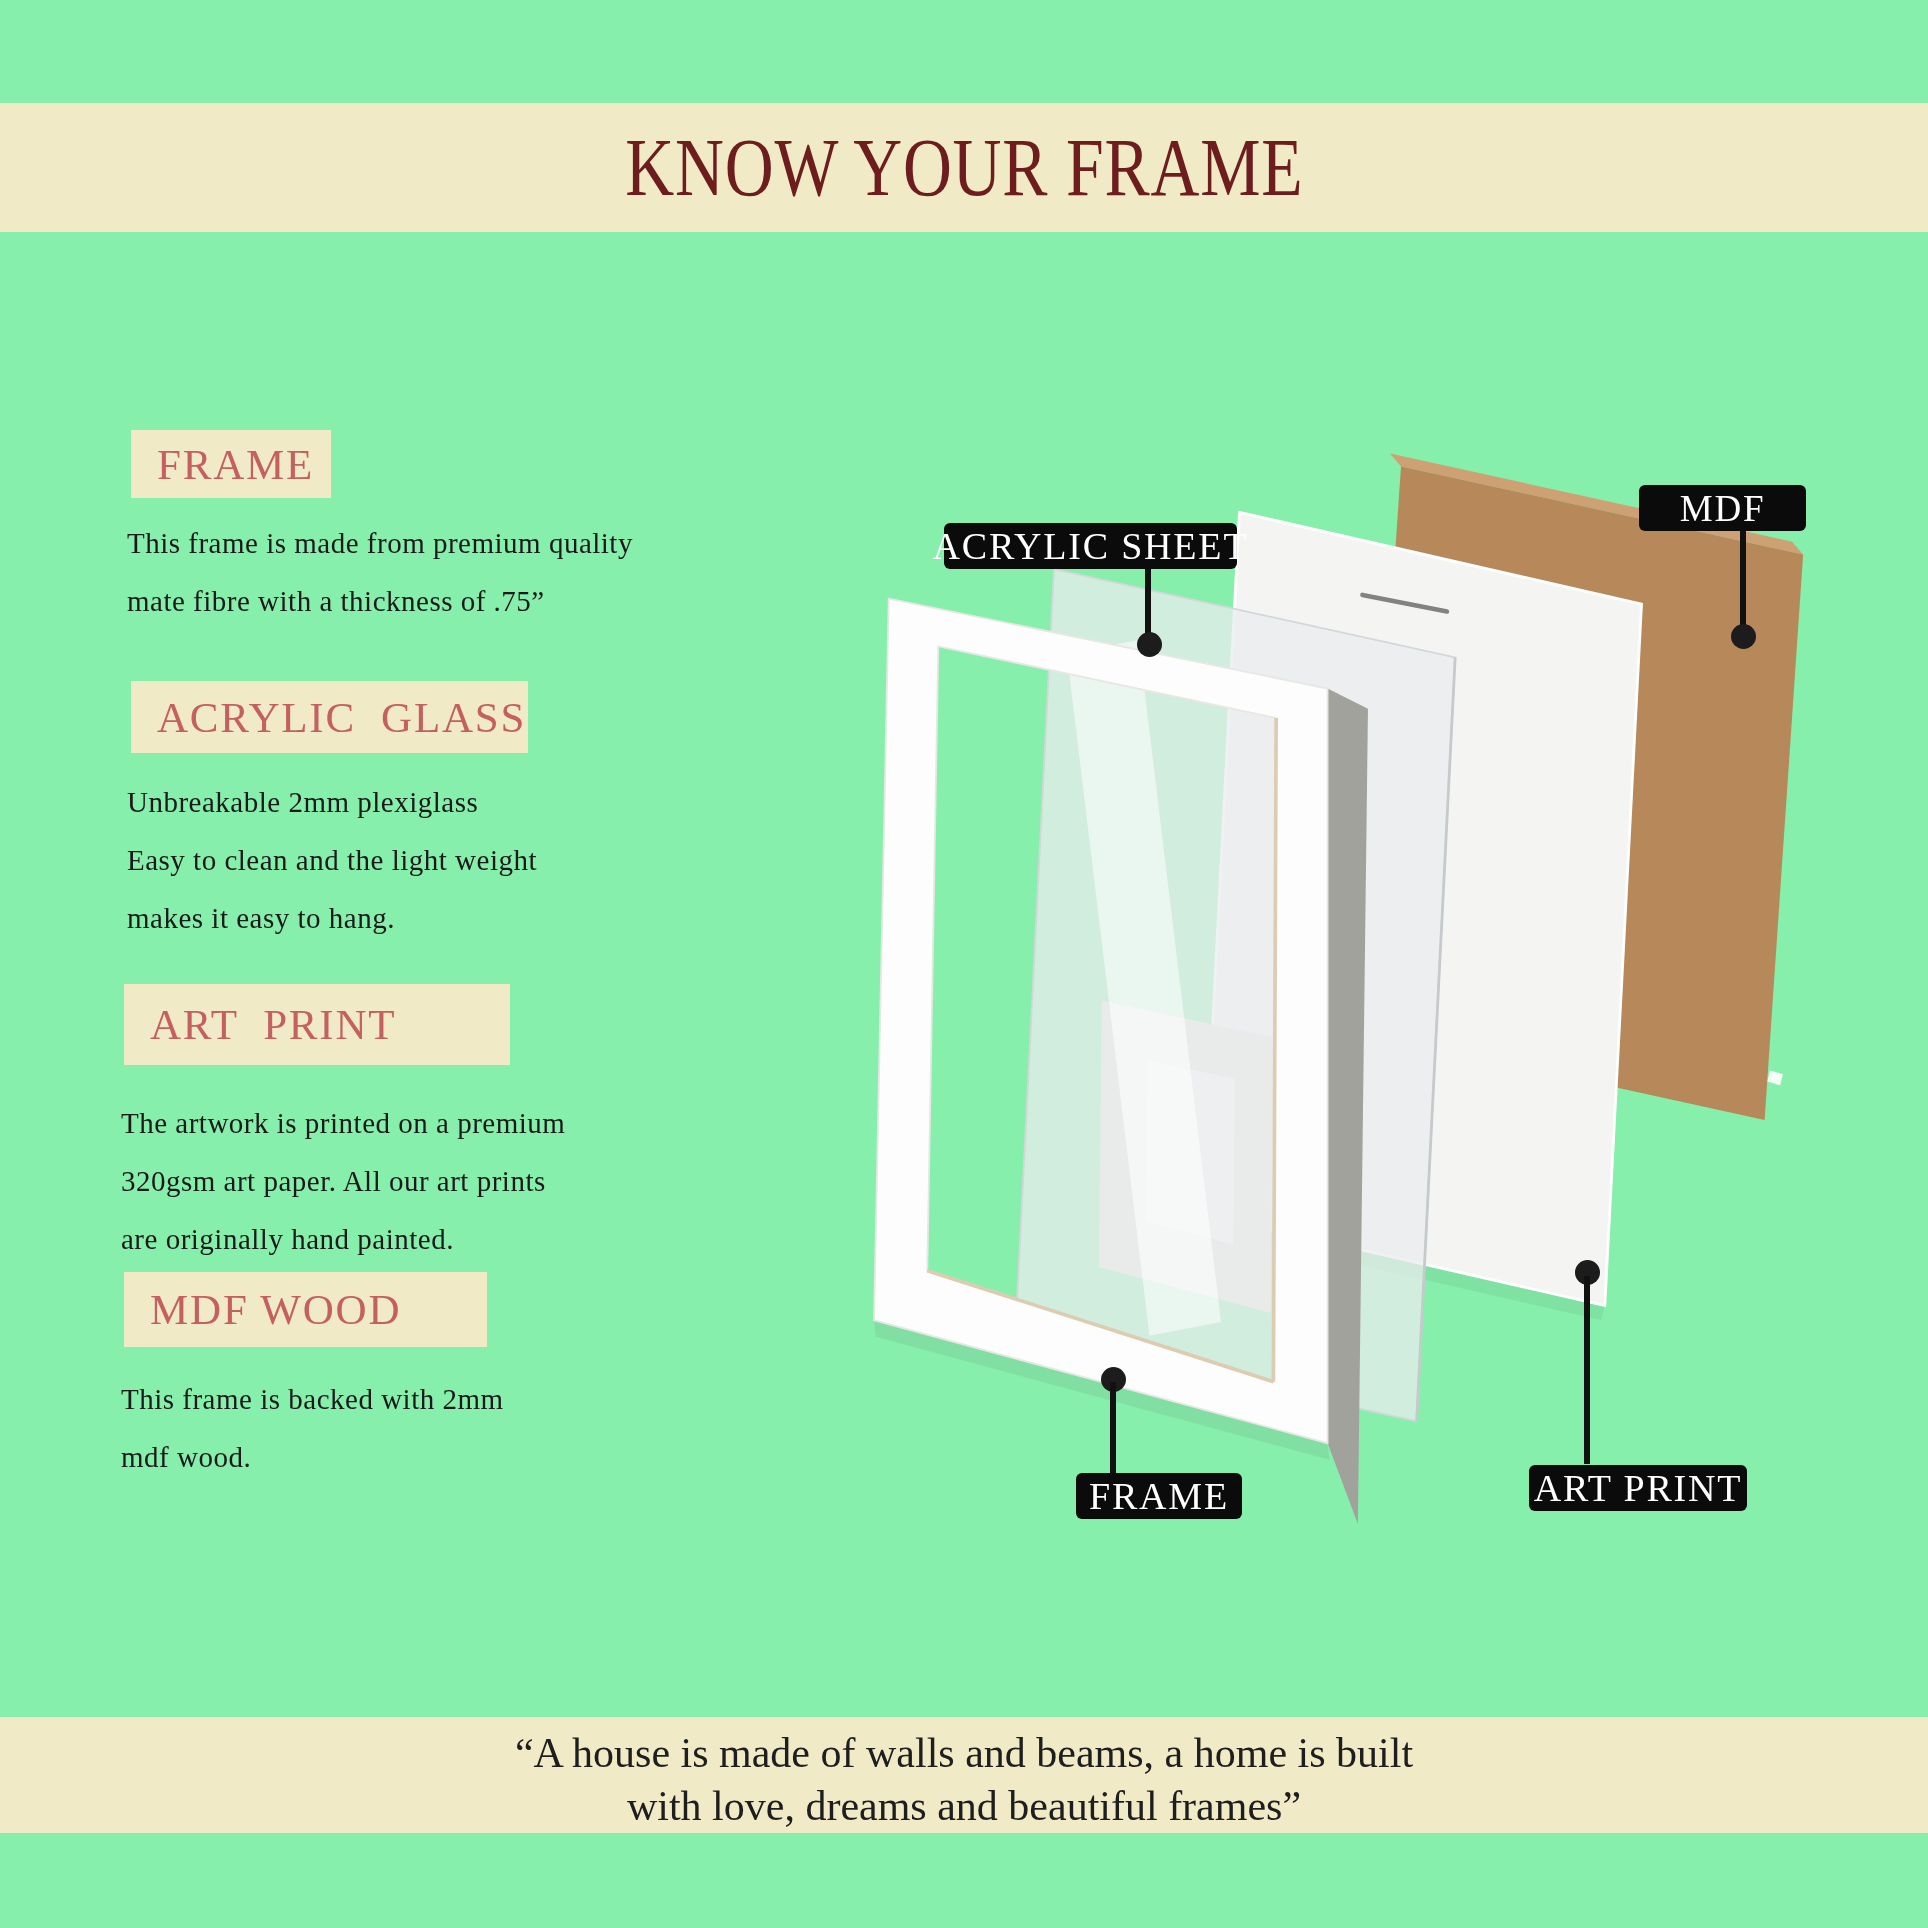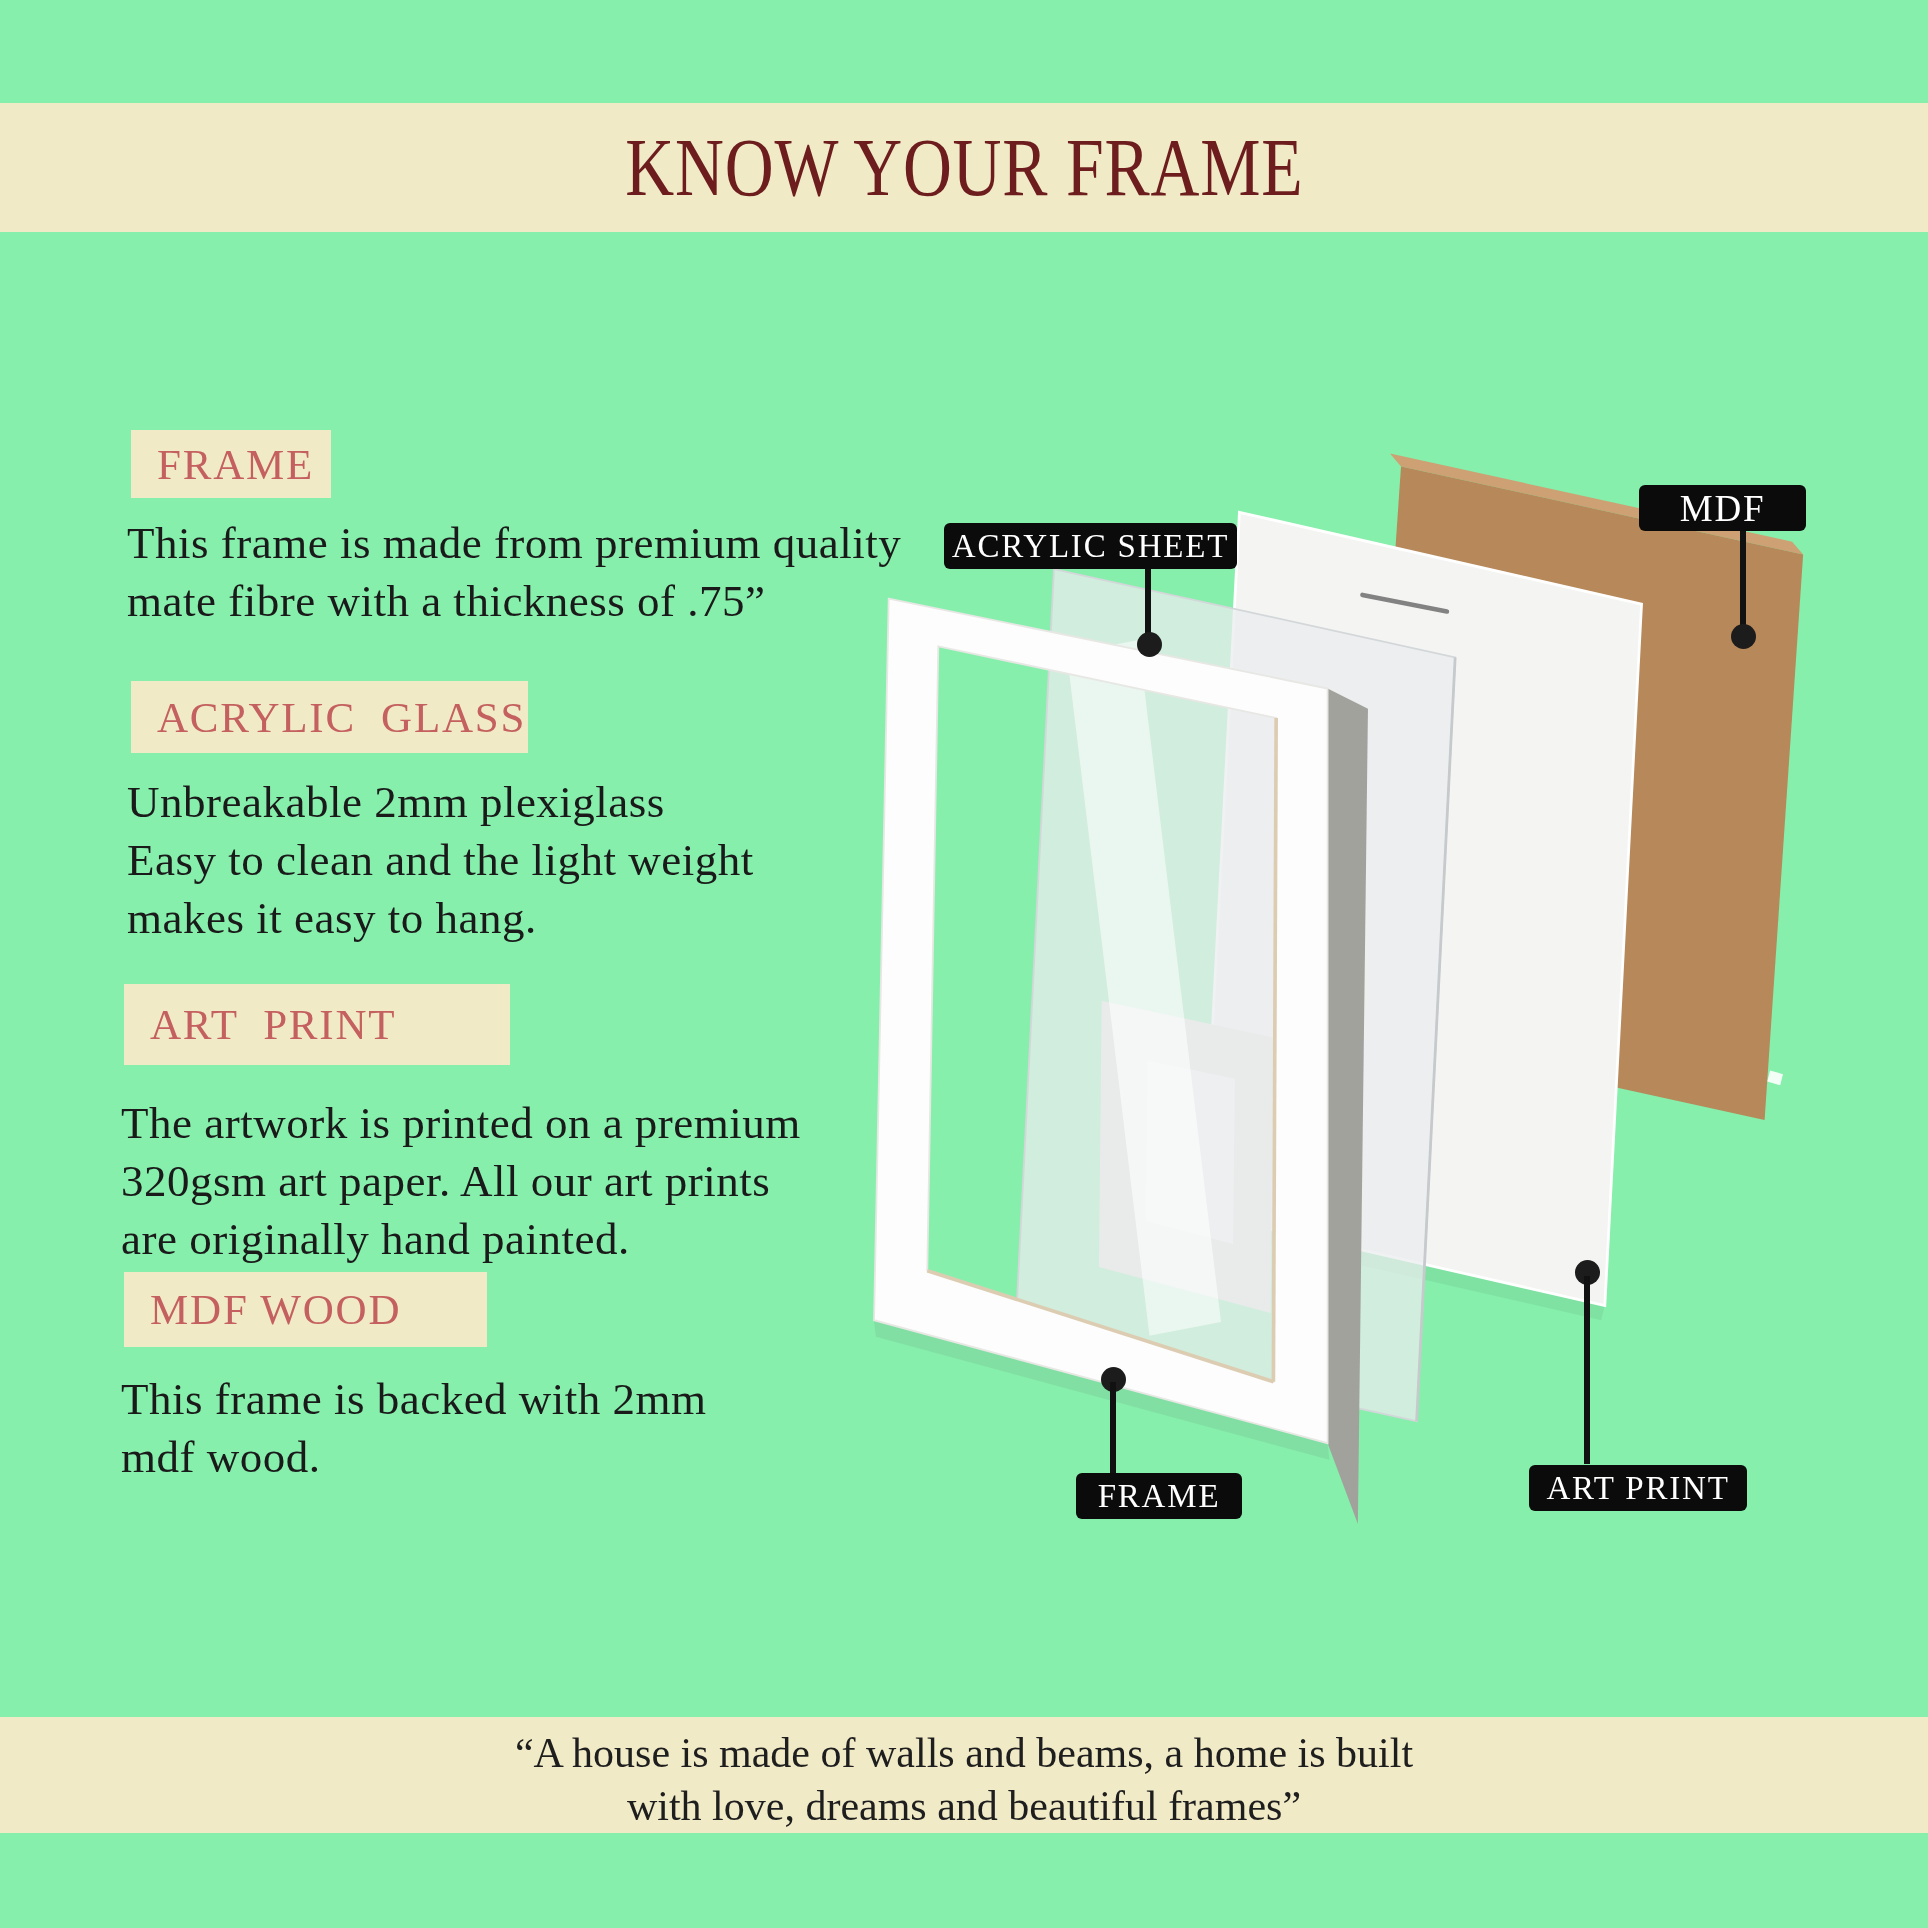--- a/index.html
+++ b/index.html
@@ -28,21 +28,21 @@
     font-size:77px;line-height:1;color:var(--title-maroon);letter-spacing:0.9px;
     transform:scale(0.88,1.08);transform-origin:center;white-space:nowrap;font-weight:400;
   }
   .chip{
     position:absolute;background:var(--cream);display:flex;align-items:center;
     padding-left:26px;box-sizing:border-box;
   }
   .chip span{
     color:var(--heading-red);font-size:43px;letter-spacing:1.8px;white-space:pre;
   }
-  .para{position:absolute;font-size:45px;line-height:58px;color:var(--body-text);}
+  .para{position:absolute;font-size:29px;line-height:58px;color:var(--body-text);}
   .para span{display:block;white-space:nowrap;letter-spacing:0.5px;}
   .quote-line{font-size:42px;line-height:53px;color:#1e1e1e;white-space:nowrap;}
   svg.diagram{position:absolute;left:0;top:0;}
   
   .mdf-face{fill:var(--mdf-face);}
   .mdf-edge{fill:var(--mdf-edge);}
   .sheet{fill:var(--sheet-white);stroke:#ffffff;stroke-width:3;}
   .sheet-shadow{fill:rgba(0,0,0,0.05);}
   .acrylic{fill:var(--acrylic-tint);stroke:#d3d7d9;stroke-width:2;}
   .acrylic-hl{fill:rgba(255,255,255,0.55);}
@@ -50,21 +50,21 @@
   .frame-side{fill:var(--frame-side);}
   .ring-outer{fill:#e6e6e4;}
   .ring-inner{fill:#f8f8f7;}
   .frame-shadow{fill:rgba(90,90,90,0.10);}
   .bevel{stroke:var(--bevel-tan);stroke-width:4;fill:none;}
   .hanger{stroke:#666;stroke-width:5;stroke-linecap:round;opacity:0.8;}
   .mdf-notch{fill:#ffffff;opacity:0.9;}
   
   .callout{position:absolute;background:var(--label-bg);border-radius:6px;
     display:flex;align-items:center;justify-content:center;}
-  .callout span{color:var(--label-text);font-size:33px;letter-spacing:1.8px;white-space:nowrap;}
+  .callout span{color:var(--label-text);font-size:38px;letter-spacing:1.8px;white-space:nowrap;}
   .callout.small span{font-size:37px;}
   .stem{position:absolute;width:6.4px;background:#111;}
   .dot{position:absolute;width:25px;height:25px;border-radius:50%;background:#1c1c1c;}
 </style>
 </head>
 <body>
 
 <div class="canvas">
 
   <div class="band top">

